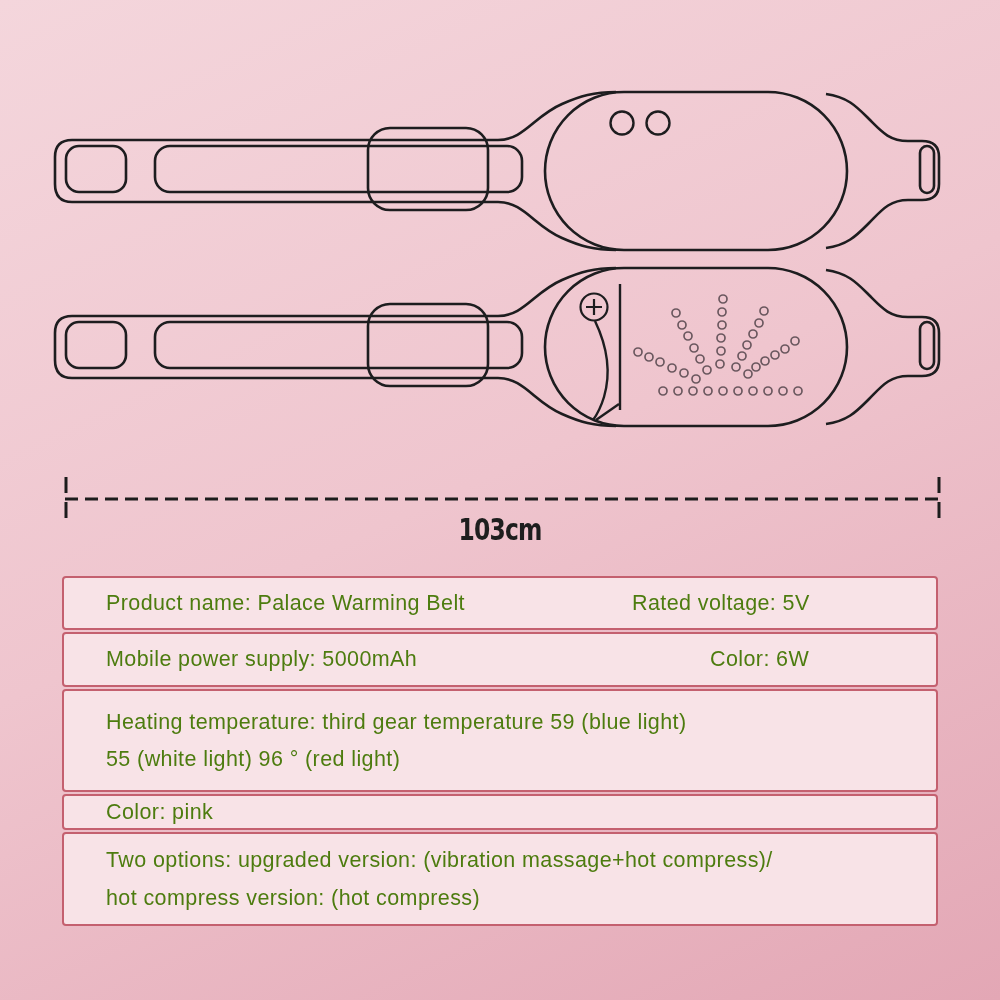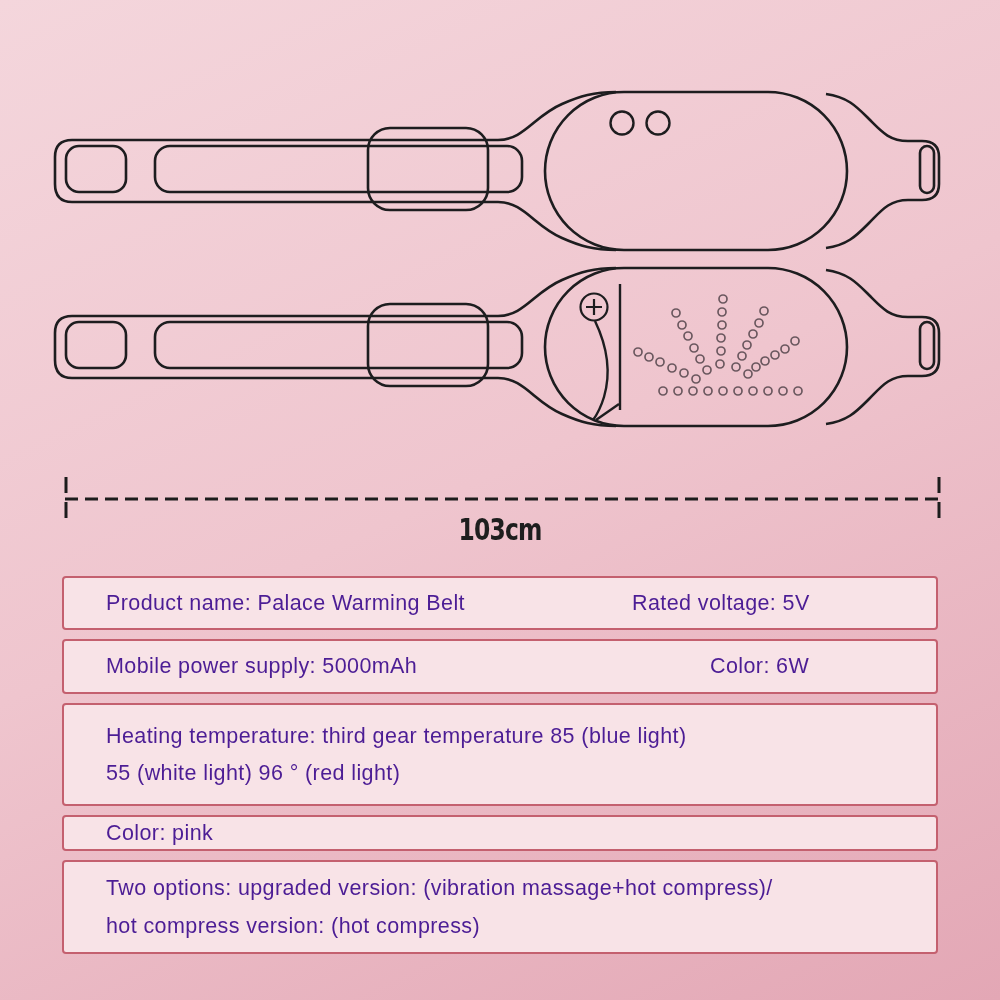--- a/index.html
+++ b/index.html
@@ -15,22 +15,22 @@
   .dim-label{
     position:absolute;left:0;top:512px;width:1000px;text-align:center;
     font-weight:bold;font-size:30px;color:#1e1e1e;
     transform:scaleX(0.78);letter-spacing:-1px;
     font-family:"DejaVu Sans","Liberation Sans",sans-serif;
   }
   .spec-table{position:absolute;left:62px;top:576px;width:876px;}
   .spec-row{
     box-sizing:border-box;width:876px;
     background:#f8e3e7;border:2px solid #c4606f;border-radius:4px;
-    margin-bottom:9px;position:relative;
-    color:#4c1d95;font-size:21.5px;letter-spacing:0.4px;
+    margin-bottom:2px;position:relative;
+    color:#4d7c0f;font-size:21.5px;letter-spacing:0.4px;
     display:flex;flex-direction:column;justify-content:center;
     padding-left:42px;padding-right:20px;
   }
   .row-1{height:54px;}
   .row-2{height:55px;}
   .row-3{height:103px;line-height:37px;}
   .row-4{height:36px;}
   .row-5{height:94px;line-height:38px;}
   .cell-right{position:absolute;top:0;height:100%;display:flex;align-items:center;}
   .row-1 .cell-right{left:568px;}
@@ -143,21 +143,21 @@
       <span class="line">Product name: Palace Warming Belt</span>
       <span class="cell-right line">Rated voltage: 5V</span>
     </div>
 
     <div class="spec-row row-2">
       <span class="line">Mobile power supply: 5000mAh</span>
       <span class="cell-right line">Color: 6W</span>
     </div>
 
     <div class="spec-row row-3">
-      <span class="line">Heating temperature: third gear temperature 85 (blue light)</span>
+      <span class="line">Heating temperature: third gear temperature 59 (blue light)</span>
       <span class="line">55 (white light) 96 ° (red light)</span>
     </div>
 
     <div class="spec-row row-4">
       <span class="line">Color: pink</span>
     </div>
 
     <div class="spec-row row-5">
       <span class="line">Two options: upgraded version: (vibration massage+hot compress)/</span>
       <span class="line">hot compress version: (hot compress)</span>

